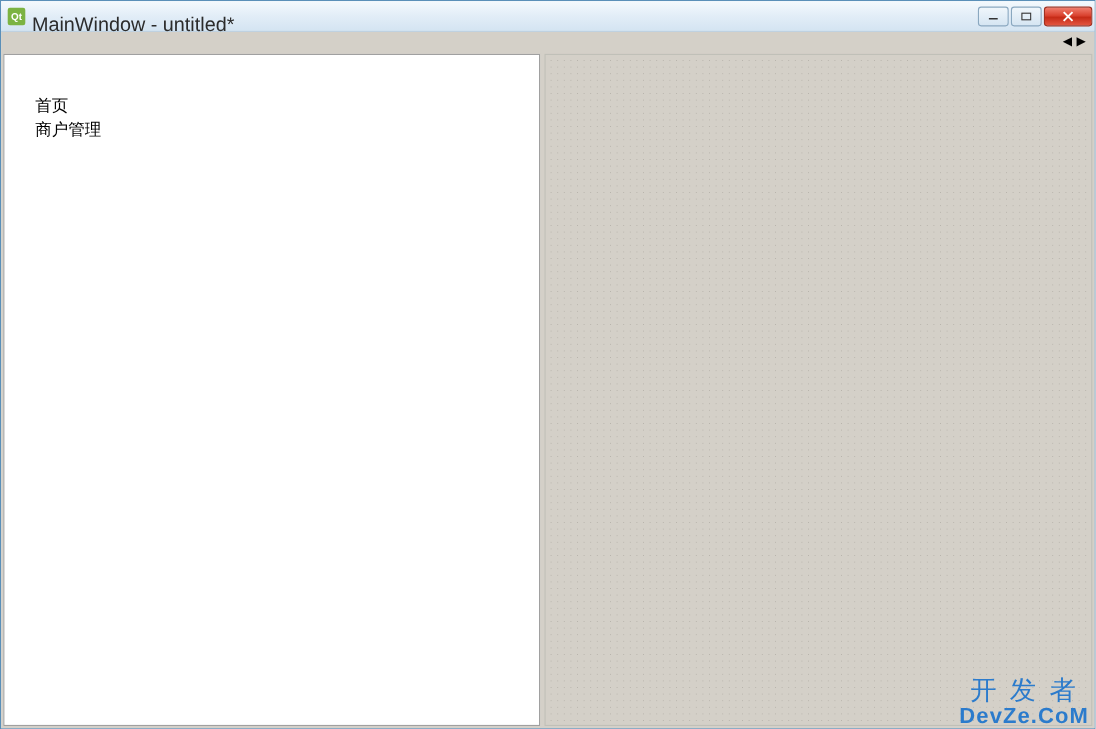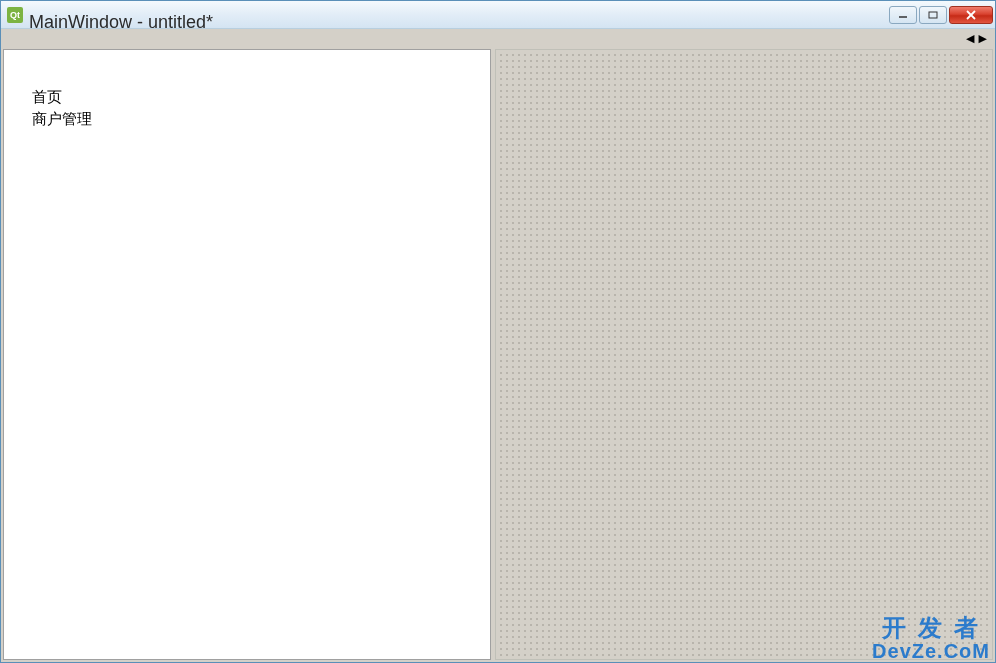--- a/index.html
+++ b/index.html
@@ -158,21 +158,21 @@
       bottom: 2px;
       right: 6px;
       text-align: right;
       pointer-events: none;
     }
     
     .watermark-cn {
       font-size: 24px;
       color: #2b7bcc;
       letter-spacing: 12px;
-      font-weight: bold;
+      font-weight: normal;
       line-height: 1.1;
     }
     
     .watermark-en {
       font-size: 20px;
       color: #2b7bcc;
       letter-spacing: 1px;
       line-height: 1;
       font-weight: bold;
     }

